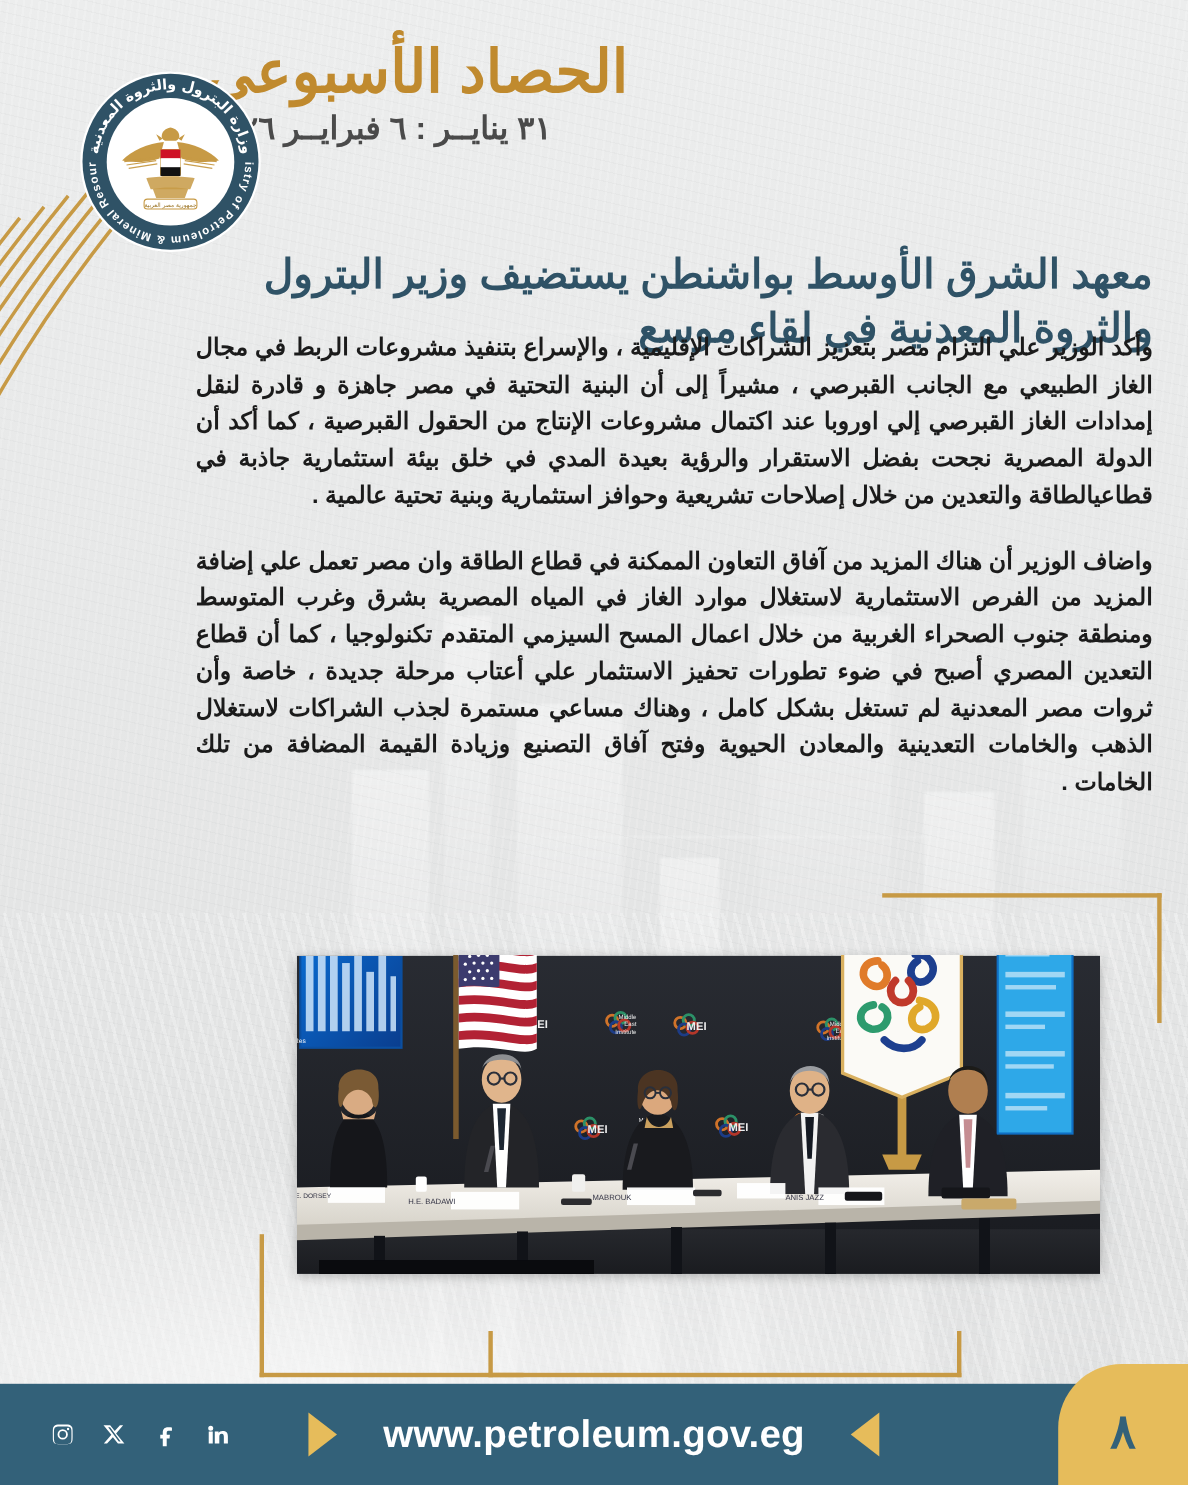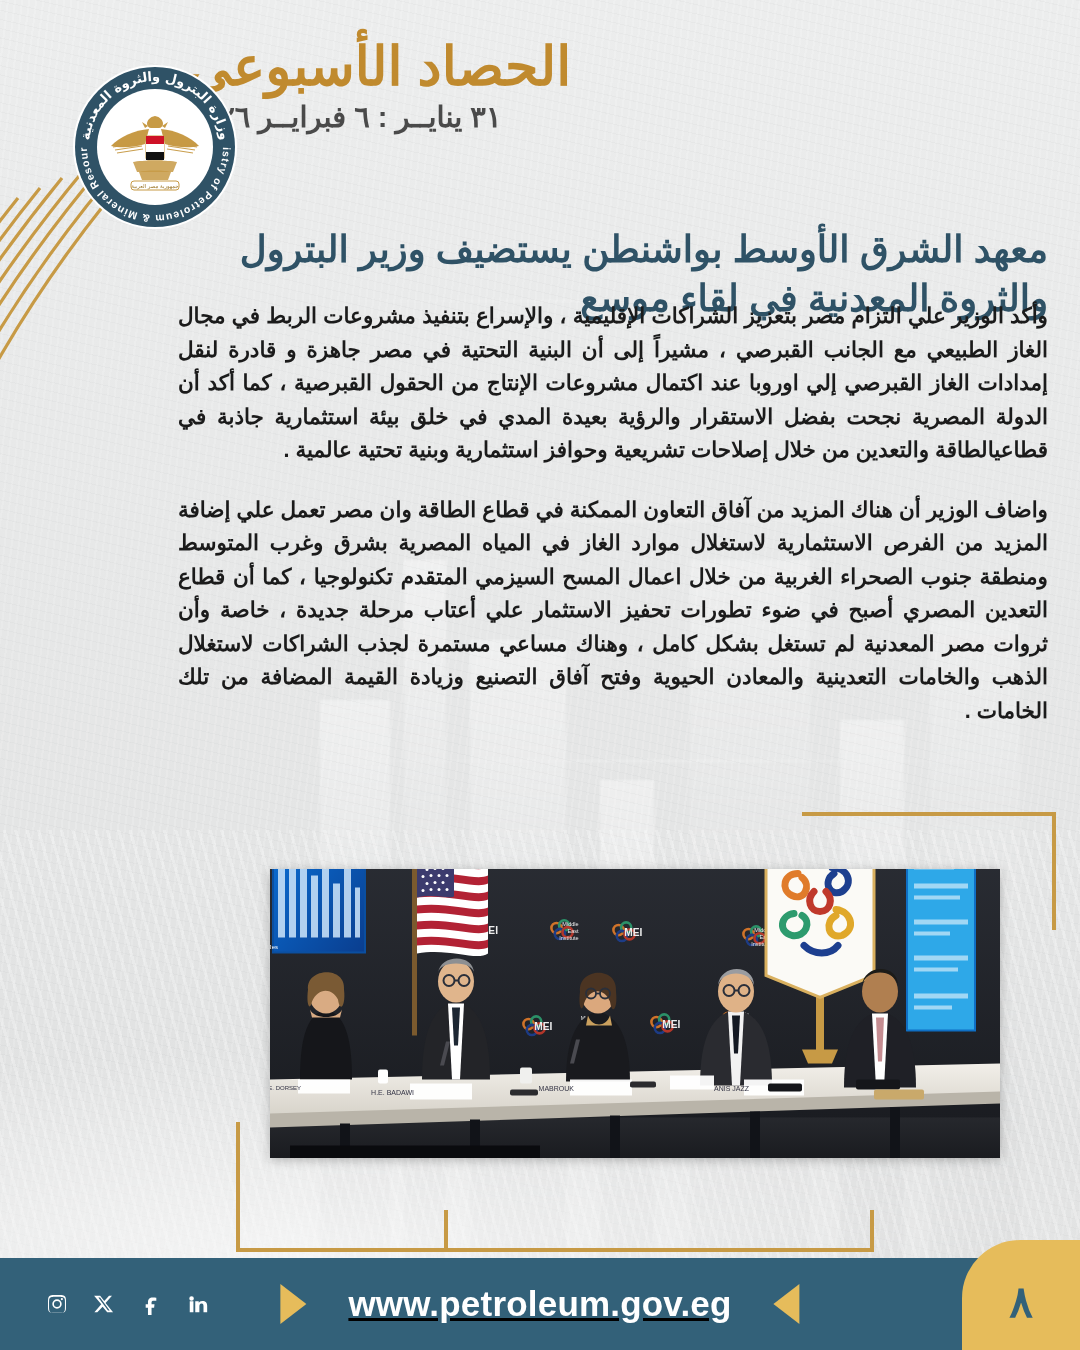--- a/index.html
+++ b/index.html
@@ -109,21 +109,21 @@
     position:absolute; left:40px; top:50%; transform:translateY(-50%);
     display:flex; gap:13px; align-items:center;
   }
   .soc {
     width:34px; height:34px; display:flex; align-items:center; justify-content:center;
     color:#ffffff;
   }
   .soc svg { width:22px; height:22px; fill:#ffffff; }
   .url-group {
     position:absolute; left:50%; top:50%; transform:translate(-50%,-50%);
-    display:flex; align-items:flex-end; gap:42px;text-decoration:underline;
+    display:flex; align-items:flex-end; gap:42px;
   }
   .tri { width:0; height:0; border-top:20px solid transparent; border-bottom:20px solid transparent; }
   .tri.left  { border-right:26px solid #e6bc5b; }
   .tri.right { border-left:26px solid #e6bc5b; }
   .url-text {
     color:#ffffff; font-size:35px; font-weight:bold; letter-spacing:.2px;
     direction:ltr; font-family:"Liberation Sans", sans-serif;
   }
   #page-badge {
     position:absolute; right:0; bottom:0; width:118px; height:110px; z-index:9;

